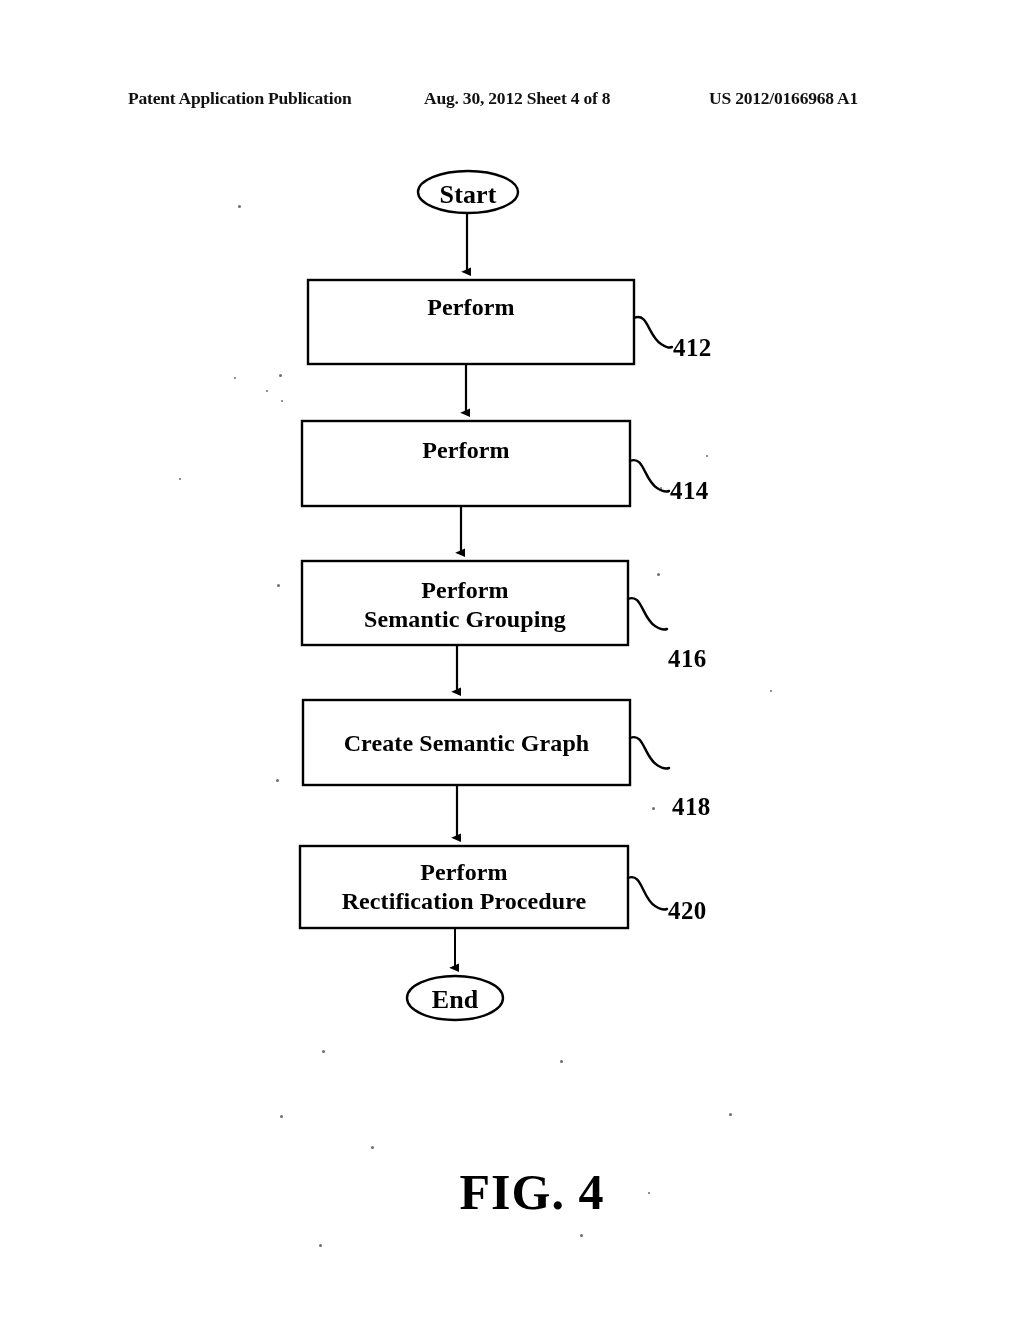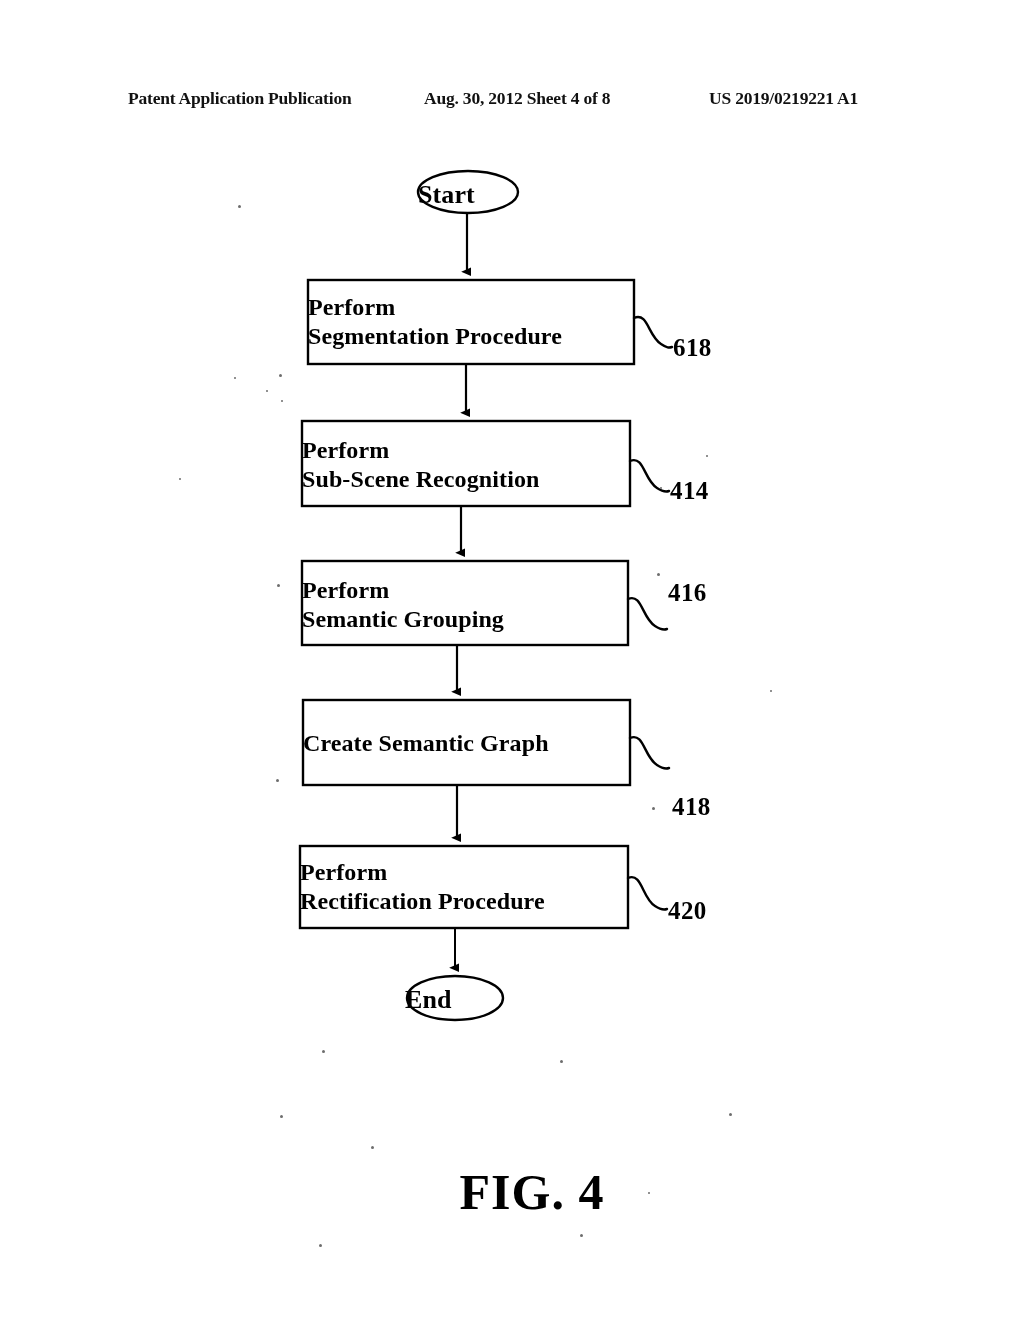--- a/index.html
+++ b/index.html
@@ -60,21 +60,21 @@
     position: absolute;
     left: 0;
     top: 0;
     width: 1024px;
     height: 1320px;
   }
 
   
   .node-label {
     position: absolute;
-    text-align: left;
+    text-align: center;
     font-family: "Liberation Serif", "DejaVu Serif", serif;
     font-weight: bold;
     color: #000000;
     line-height: 1.20;
     letter-spacing: 0.1px;
   }
   .box-label {
     font-size: 24px;
   }
   .box-label .ln {
@@ -115,21 +115,21 @@
   }
 </style>
 </head>
 <body>
 
 <div id="page">
 
   <div id="header">
     <span class="hdr-pub">Patent Application Publication</span>
     <span class="hdr-date">Aug. 30, 2012  Sheet 4 of 8</span>
-    <span class="hdr-num">US 2019/0219221 A1</span>
+    <span class="hdr-num">US 2012/0166968 A1</span>
   </div>
 
   <svg id="flow" viewBox="0 0 1024 1320">
     <defs>
       <marker id="arrowhead" markerWidth="10" markerHeight="10" refX="5.2" refY="4.2" orient="auto" markerUnits="userSpaceOnUse">
         <path d="M0.6,0 L9.2,0 L4.9,10 Z" fill="#000000"></path>
       </marker>
     </defs>
 
     <ellipse cx="468" cy="192" rx="50" ry="21" fill="#ffffff" stroke="#000000" stroke-width="2.4"></ellipse>
@@ -162,35 +162,33 @@
 
     <line x1="455" y1="928" x2="455" y2="968" stroke="#000000" stroke-width="2.0" marker-end="url(#arrowhead)"></line>
 
     <ellipse cx="455" cy="998" rx="48" ry="22" fill="#ffffff" stroke="#000000" stroke-width="2.4"></ellipse>
   </svg>
 
   <div class="node-label term-label" style="left:418px; top:179px; width:100px;">Start</div>
 
   <div class="node-label box-label" style="left:308px; top:293px; width:326px;">
     <span class="ln">Perform</span>
-    <span class="ln">Segmentation Procedure</span>
-  </div>
-  <div class="ref-num" style="left:673px; top:334px;">618</div>
+  </div>
+  <div class="ref-num" style="left:673px; top:334px;">412</div>
 
   <div class="node-label box-label" style="left:302px; top:436px; width:328px;">
     <span class="ln">Perform</span>
-    <span class="ln">Sub-Scene Recognition</span>
   </div>
   <div class="ref-num" style="left:670px; top:477px;">414</div>
 
   <div class="node-label box-label" style="left:302px; top:576px; width:326px;">
     <span class="ln">Perform</span>
     <span class="ln">Semantic Grouping</span>
   </div>
-  <div class="ref-num" style="left:668px; top:579px;">416</div>
+  <div class="ref-num" style="left:668px; top:645px;">416</div>
 
   <div class="node-label box-label" style="left:303px; top:729px; width:327px;">
     <span class="ln">Create Semantic Graph</span>
   </div>
   <div class="ref-num" style="left:672px; top:754px;margin-top:39px;">418</div>
 
   <div class="node-label box-label" style="left:300px; top:858px; width:328px;">
     <span class="ln">Perform</span>
     <span class="ln">Rectification Procedure</span>
   </div>

